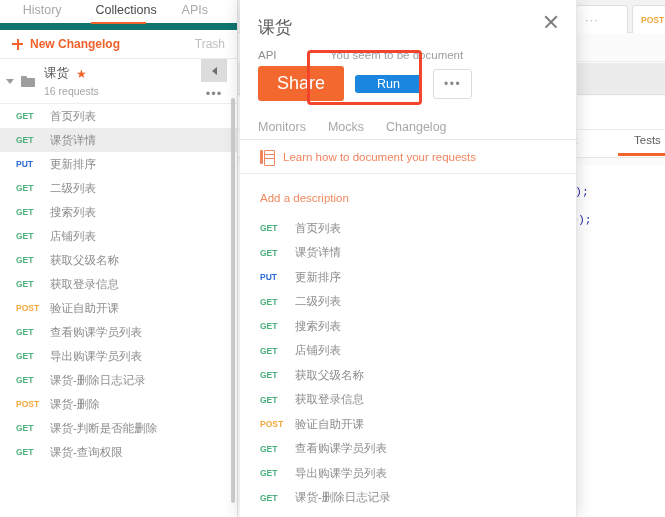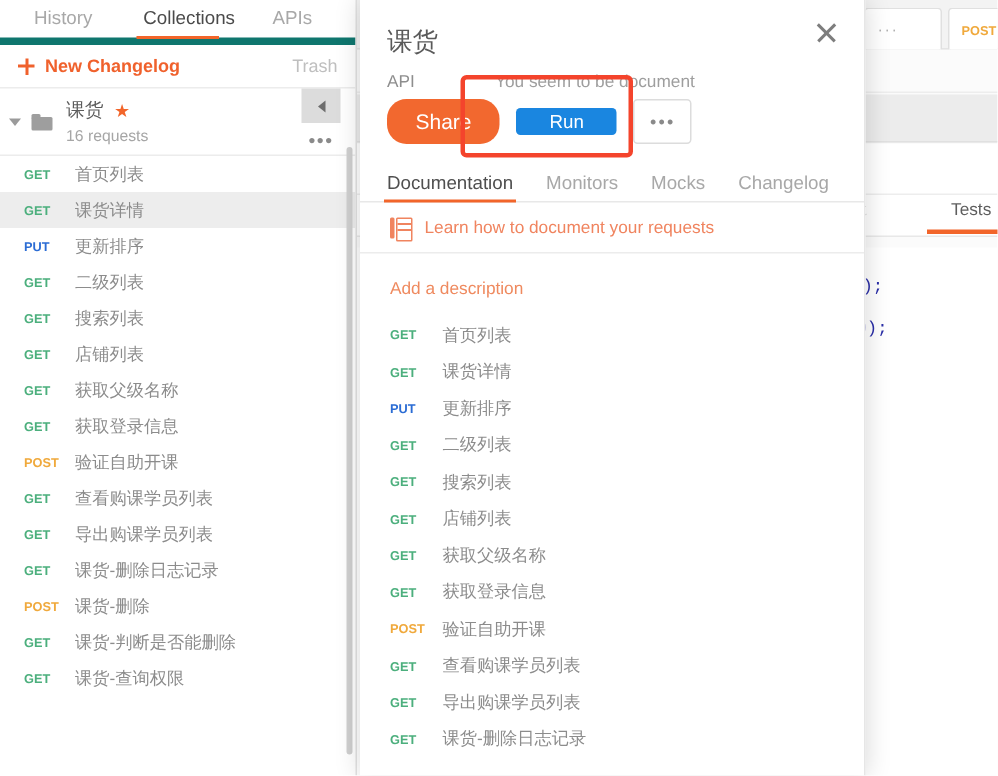--- a/index.html
+++ b/index.html
@@ -30,21 +30,21 @@
     border: 1.4px solid #9a9a9a; border-radius: 50%;
   }
   .search-ico::after {
     content: ""; position: absolute; left: 6.3px; top: 7px; width: 4.2px; height: 1.4px;
     background: #9a9a9a; transform: rotate(45deg); transform-origin: left center;
   }
   .filter-ph { font-size: 11.5px; color: #b6b6b6; }
 
   .tabs-row {
     height: 30px; display: flex; align-items: flex-end;
-    border-bottom: 5px solid #0f766e; padding: 0 4px;
+    border-bottom: 7px solid #0f766e; padding: 0 4px;
   }
   .stab {
     flex: 1; text-align: center; font-size: 12.5px; color: #a8a8a8;
     padding-bottom: 6px; position: relative; cursor: pointer;
   }
   .stab.active { color: #4a4a4a; text-align: right; }
   .stab.active::after {
     content: ""; position: absolute; left: 14%; right: 14%; bottom: -1px;
     height: 2.5px; background: #f2652a;
   }
@@ -164,22 +164,22 @@
   }
   .m-close::before { transform: rotate(45deg); }
   .m-close::after { transform: rotate(-45deg); }
 
   .m-meta { display: flex; align-items: center; margin-top: 10px; padding-left: 18px; }
   .m-api { font-size: 11.5px; color: #8e8e8e; width: 72px; }
   .m-offline { font-size: 11.5px; color: #9e9e9e; }
 
   .m-btnrow { display: flex; align-items: center; gap: 11px; margin-top: 5px; padding-left: 18px; }
   .btn-share {
-    background: #f2682f; color: #fff; font-size: 14px;
-    padding: 7px 19px; border-radius: 13px; border: none; cursor: pointer;
+    background: #f2682f; color: #fff; font-size: 18px;
+    padding: 7px 19px; border-radius: 3px; border: none; cursor: pointer;
   }
   .btn-run {
     background: #1a86e0; color: #ffffff; font-size: 12.5px;
     padding: 2px 22px; border-radius: 3px; border: none; cursor: pointer;
   }
   .btn-more {
     background: #fff; border: 1px solid #dcdcdc; border-radius: 3px;
     padding: 7px 10px; cursor: pointer; color: #8a8a8a; font-size: 12px; letter-spacing: 1.5px;
     line-height: 14px;
   }
@@ -372,21 +372,20 @@
       <span class="m-offline">You seem to be document</span>
     </div>
 
     <div class="m-btnrow">
       <button class="btn-share">Share</button>
       <button class="btn-run">Run</button>
       <button class="btn-more">•••</button>
     </div>
 
     <div class="m-tabs">
-      <div class="mtab active">Documentation</div>
       <div class="mtab">Monitors</div>
       <div class="mtab">Mocks</div>
       <div class="mtab">Changelog</div>
     </div>
 
     <div class="m-learn">
       <span class="book-ico"></span>
       <span class="learn-txt">Learn how to document your requests</span>
     </div>
 

